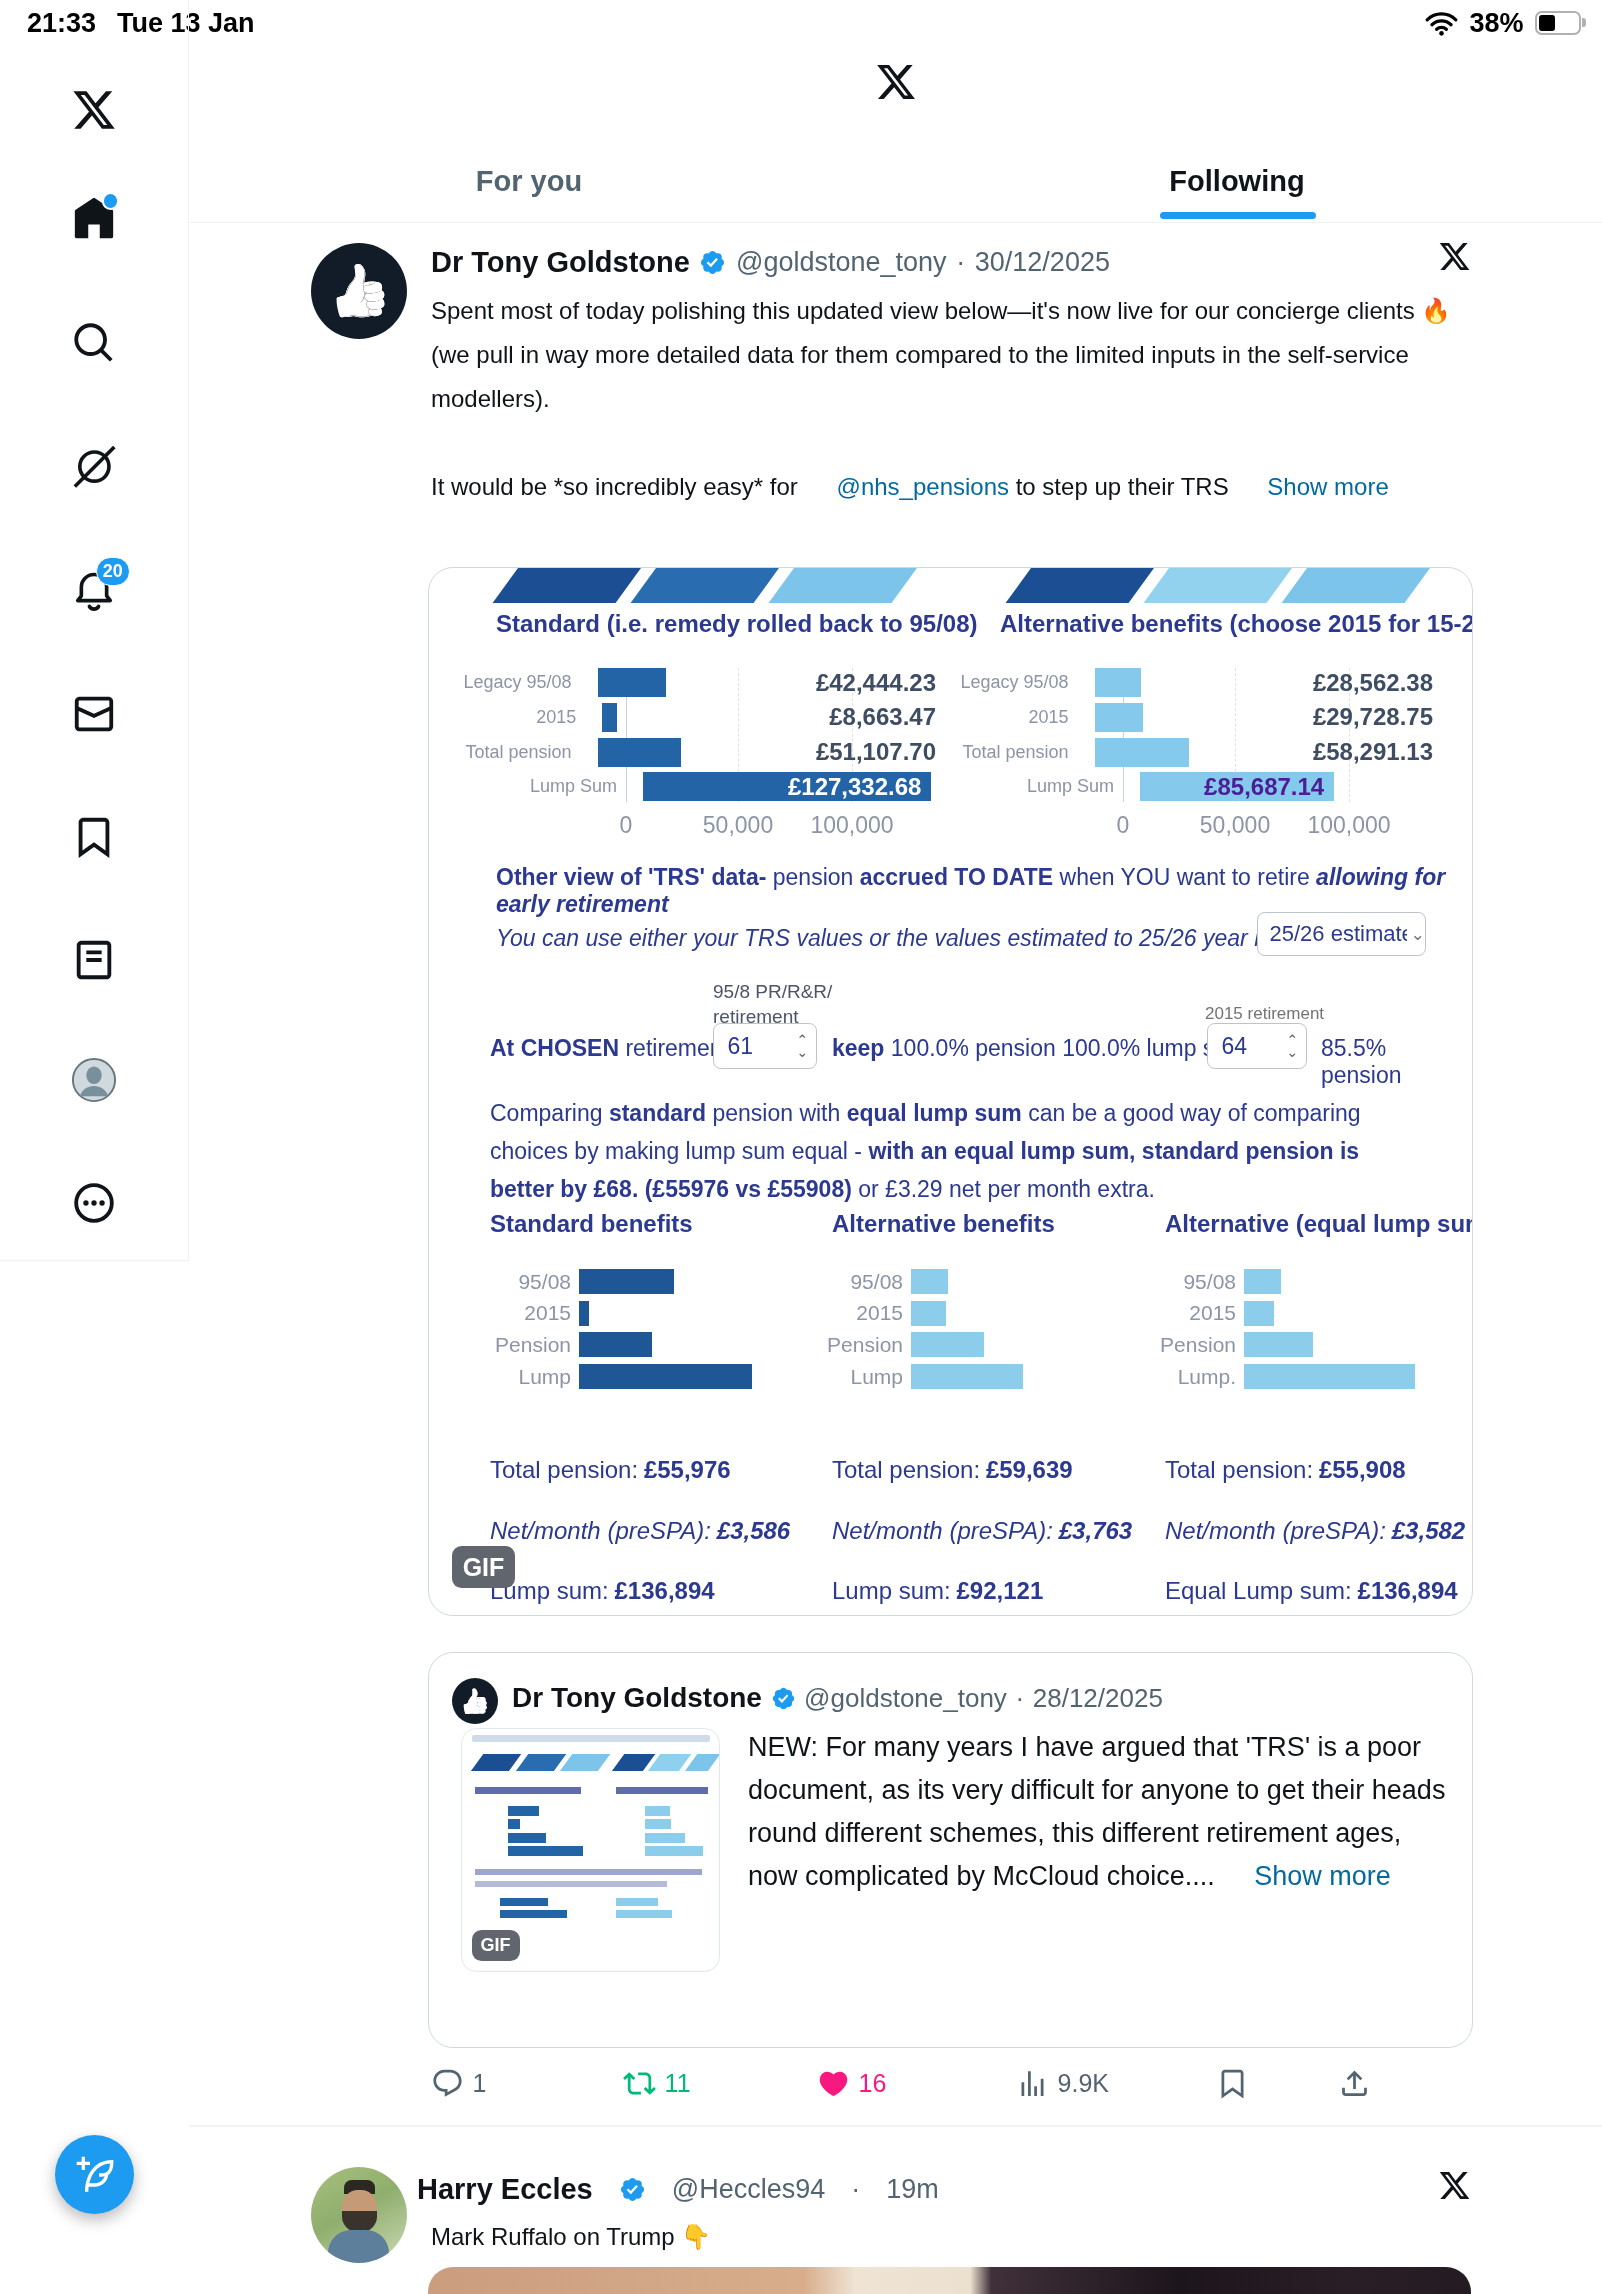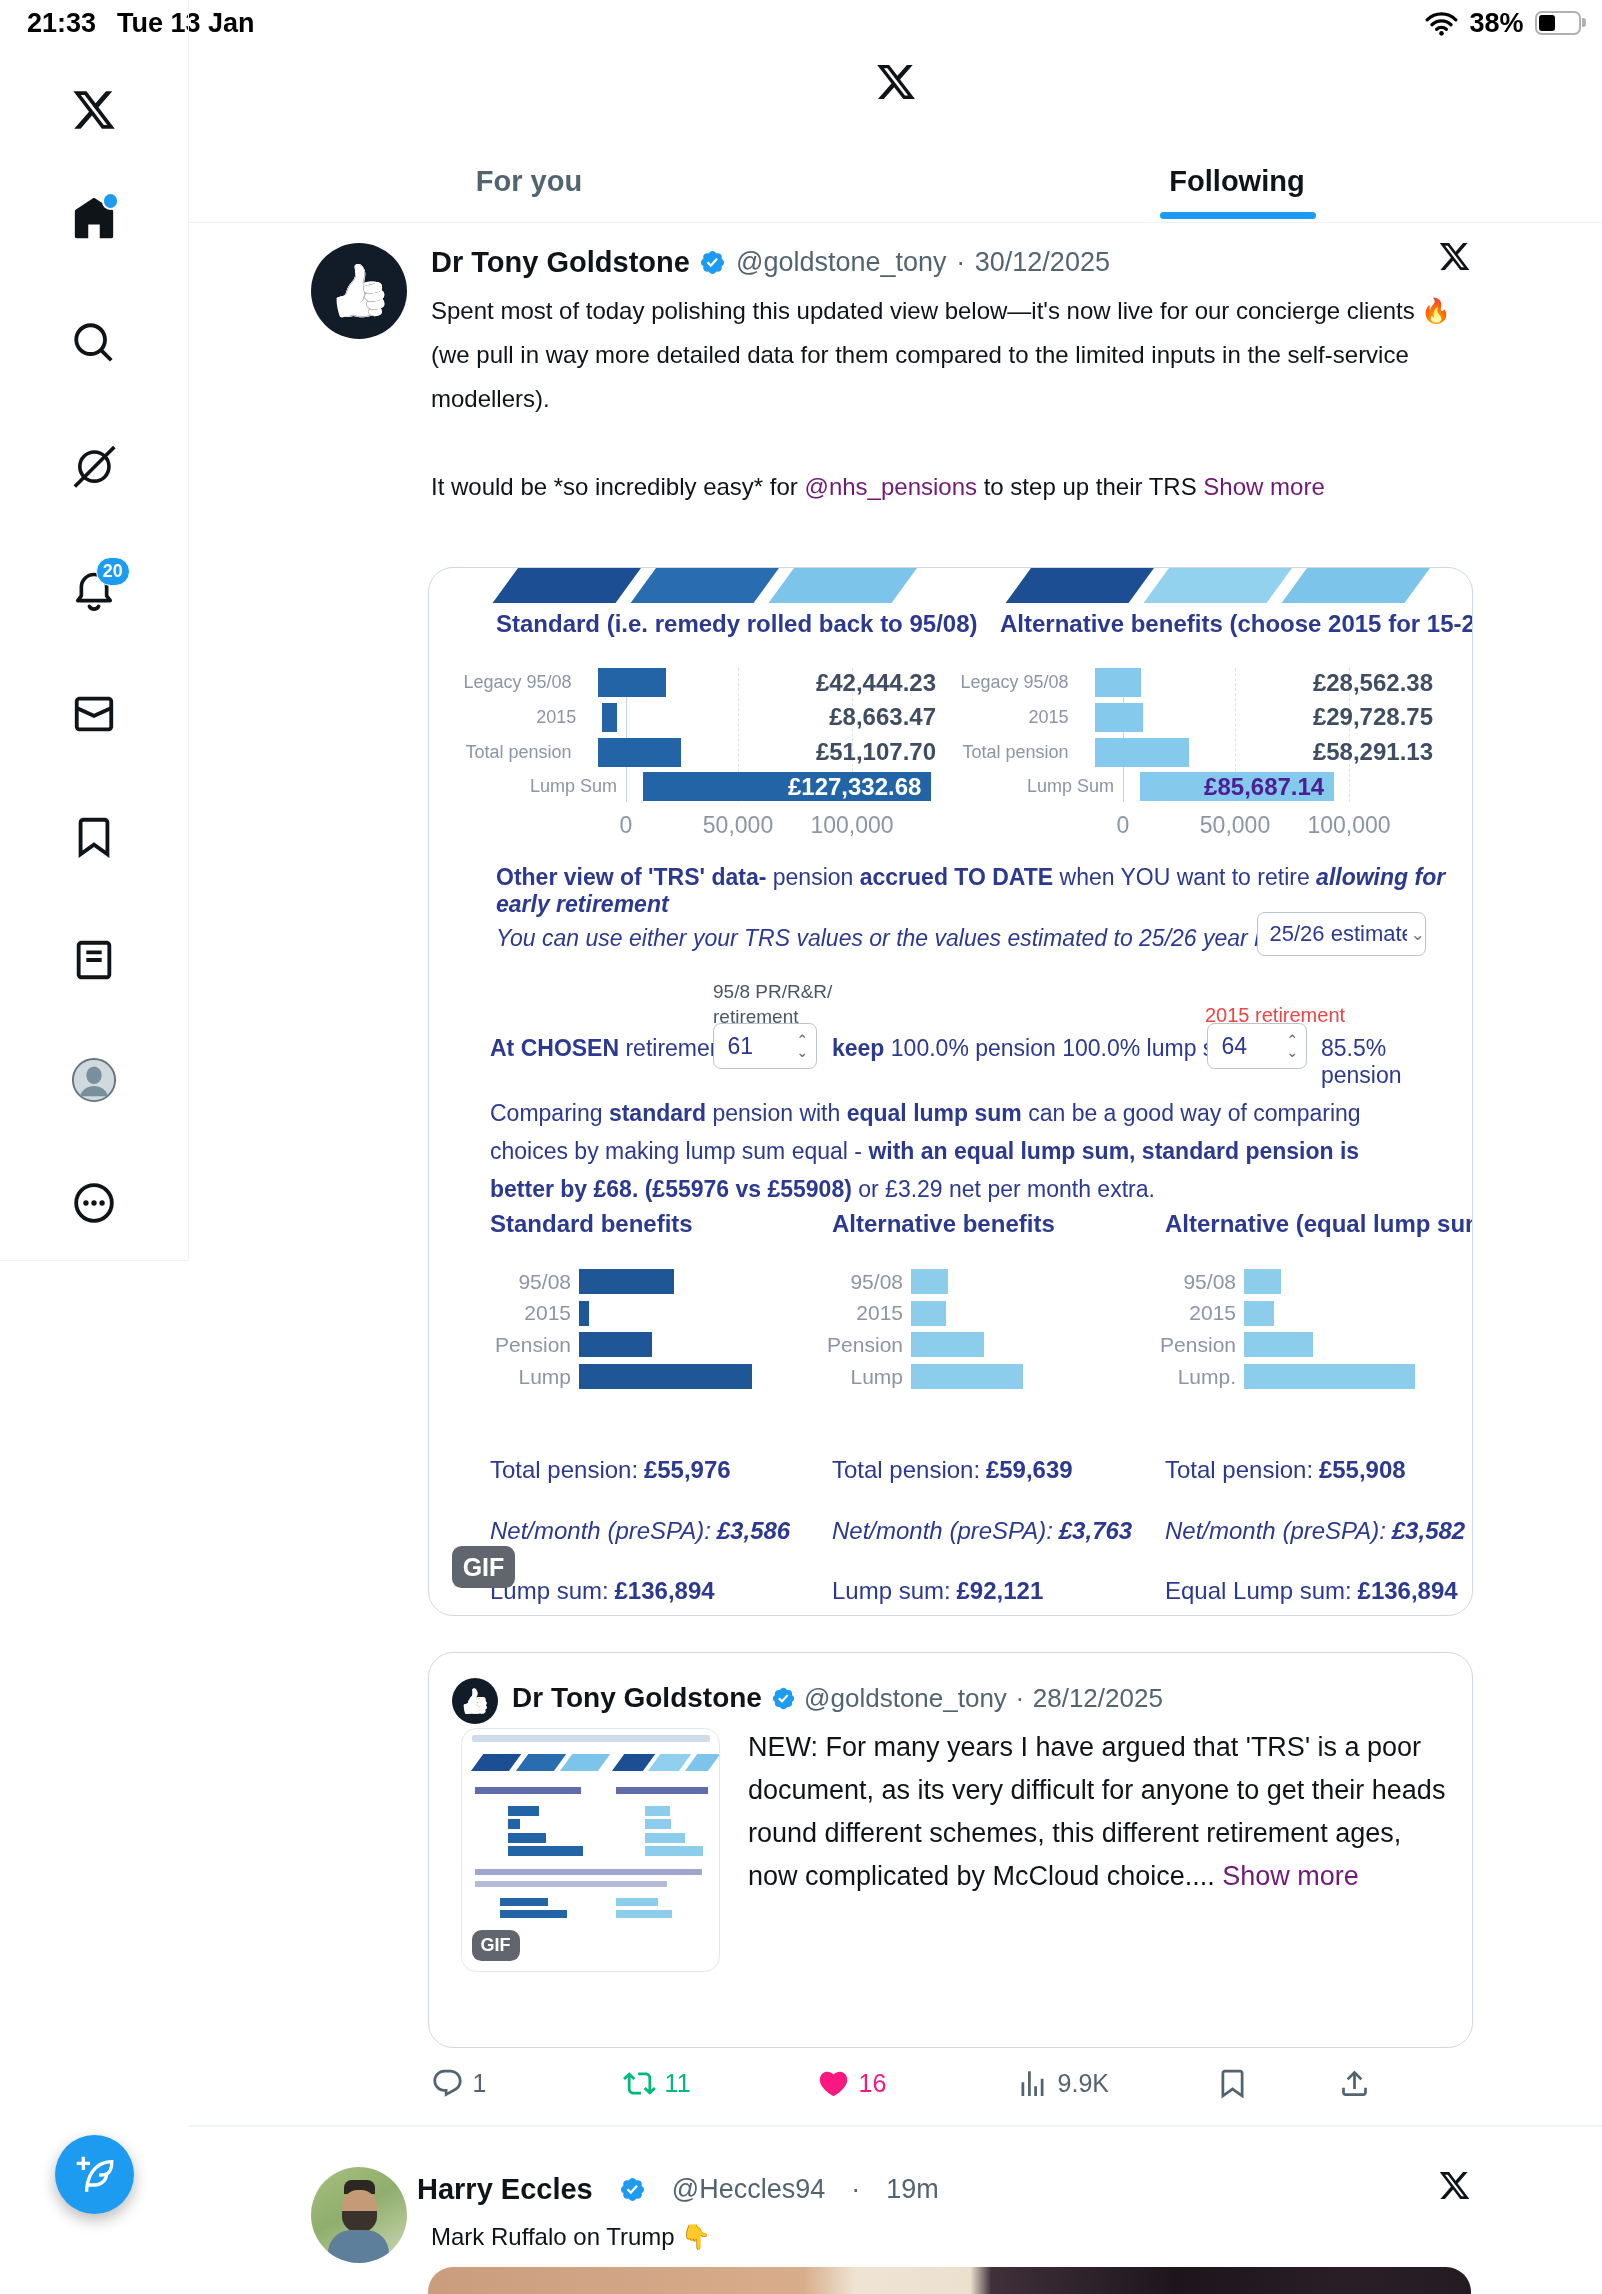--- a/index.html
+++ b/index.html
@@ -20,21 +20,21 @@
   .badge-count{position:absolute;left:25px;top:-11.5px;min-width:29px;height:29px;padding:0 5.8px;border-radius:15.4px;
     background:#1d9bf0;color:#fff;font-size:18px;font-weight:700;display:flex;align-items:center;justify-content:center;border:1.9px solid #fff;box-sizing:border-box;}
   
   .tab{font-size:29px;}
   .tab-underline{position:absolute;height:6.7px;border-radius:3.8px;background:#1d9bf0;}
   
   .avatar{border-radius:50%;overflow:hidden;background:#121c28;display:flex;align-items:center;justify-content:center;}
   .name{font-size:29px;font-weight:700;color:#0f1419;white-space:nowrap;}
   .handle{font-size:27px;color:#536471;white-space:nowrap;}
   .tweet-text{font-size:24px;line-height:44px;color:#0f1419;}
-  .link{color:#701a75;}
+  .link{color:#0369a1;margin-left:32px;}
   
   #gifcard{position:absolute;left:428px;top:567px;width:1043px;height:1047px;border:1px solid #cfd9de;
     border-radius:25px;background:#fff;overflow:hidden;}
   .chev{position:absolute;top:-13.4px;height:48px;transform:skewX(-36deg);}
   .navy{color:#2b3990;}
   .ctitle{font-size:24px;font-weight:700;color:#2b3990;white-space:nowrap;}
   .chart{position:absolute;top:100px;width:480px;}
   .crow{display:flex;align-items:center;height:29px;margin-bottom:5.8px;position:relative;}
   .clabel{width:161px;text-align:right;padding-right:26px;font-size:18px;color:#8b95a5;white-space:nowrap;}
   .cbararea{position:relative;width:288px;height:29px;}
@@ -297,21 +297,21 @@
     <div class="abs navy" style="left:67px;top:357px;font-size:23px;font-style:italic;">You can use either your TRS values or the values estimated to 25/26 year in this modeller</div>
     <div class="field abs" style="left:828px;top:344px;width:169px;height:44px;padding-left:11.5px;">
       <span class="navy" style="font-size:22px;white-space:nowrap;overflow:hidden;">25/26 estimate</span>
       <span style="margin-left:3.8px;color:#6b7480;font-size:17.3px;">⌄</span>
     </div>
 
     <div class="abs" style="left:284px;top:411px;font-size:19px;color:#4a5568;line-height:25px;">
       <div>95/8 PR/R&amp;R/</div>
         <div>retirement</div>
     </div>
-    <div class="abs" style="left:776px;top:436px;font-size:20px;color:#ef4444;">2015 retirement</div>
+    <div class="abs" style="left:776px;top:436px;font-size:17px;color:#737373;">2015 retirement</div>
 
     <div class="abs navy" style="left:61px;top:467px;font-size:23px;"><b>At CHOSEN</b><span> retirement</span></div>
     <div class="field abs" style="left:284px;top:455px;width:104px;height:46px;padding-left:13.4px;border-width:1.9px;">
       <span class="navy" style="font-size:23px;">61</span>
       <span class="spin-arrows">
           <span>⌃</span>
           <span>⌄</span>
         </span>
     </div>
     <div class="abs navy" style="left:403px;top:467px;font-size:23px;"><b>keep</b><span> 100.0% pension 100.0% lump sum</span></div>

